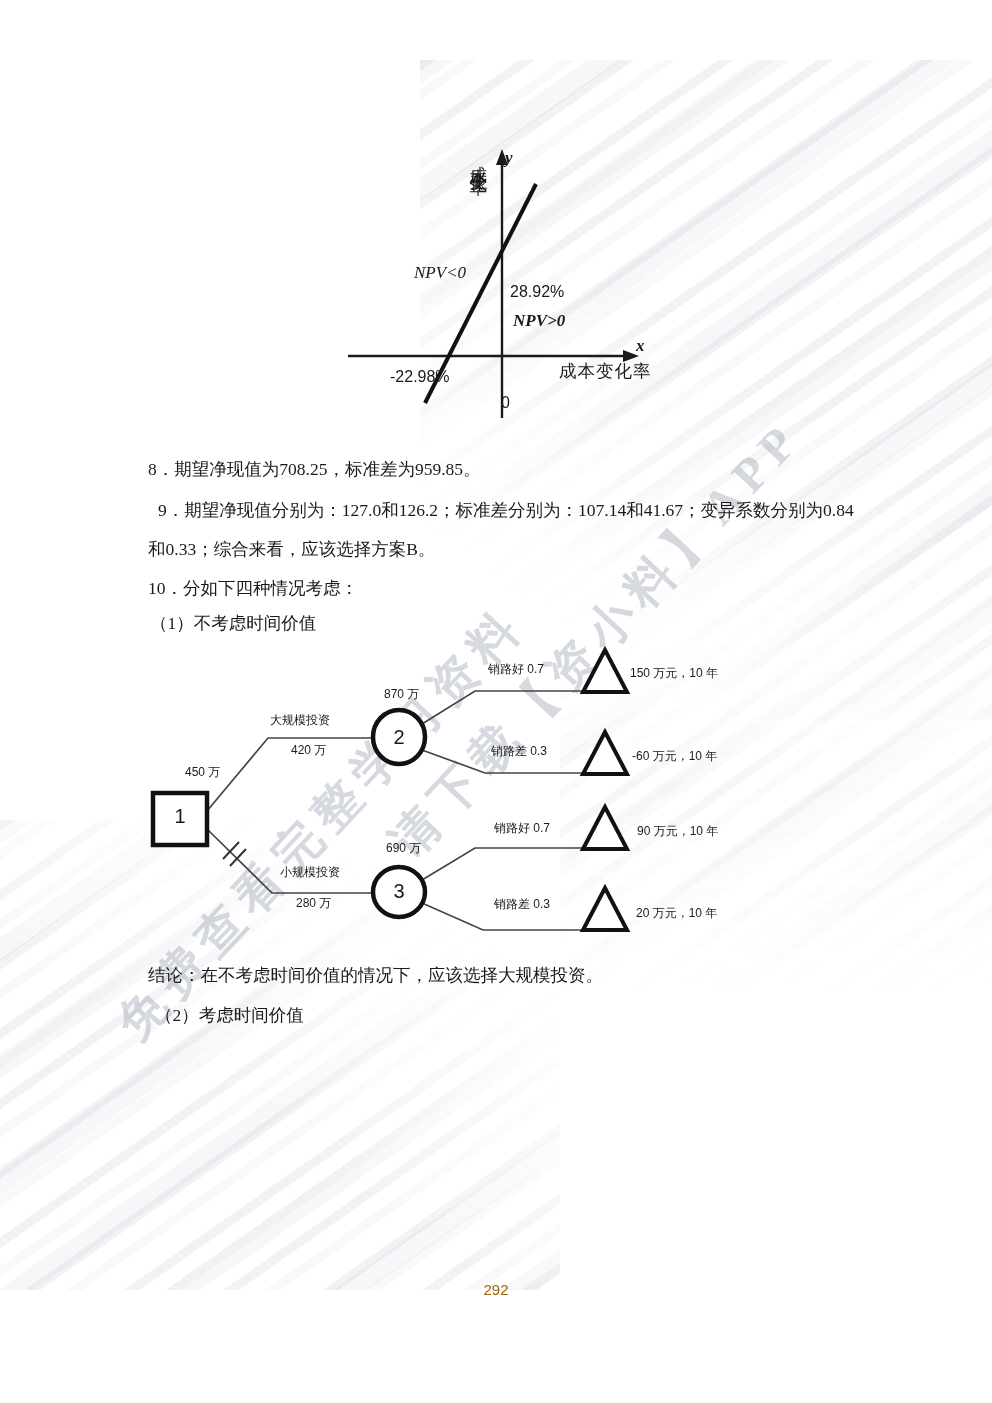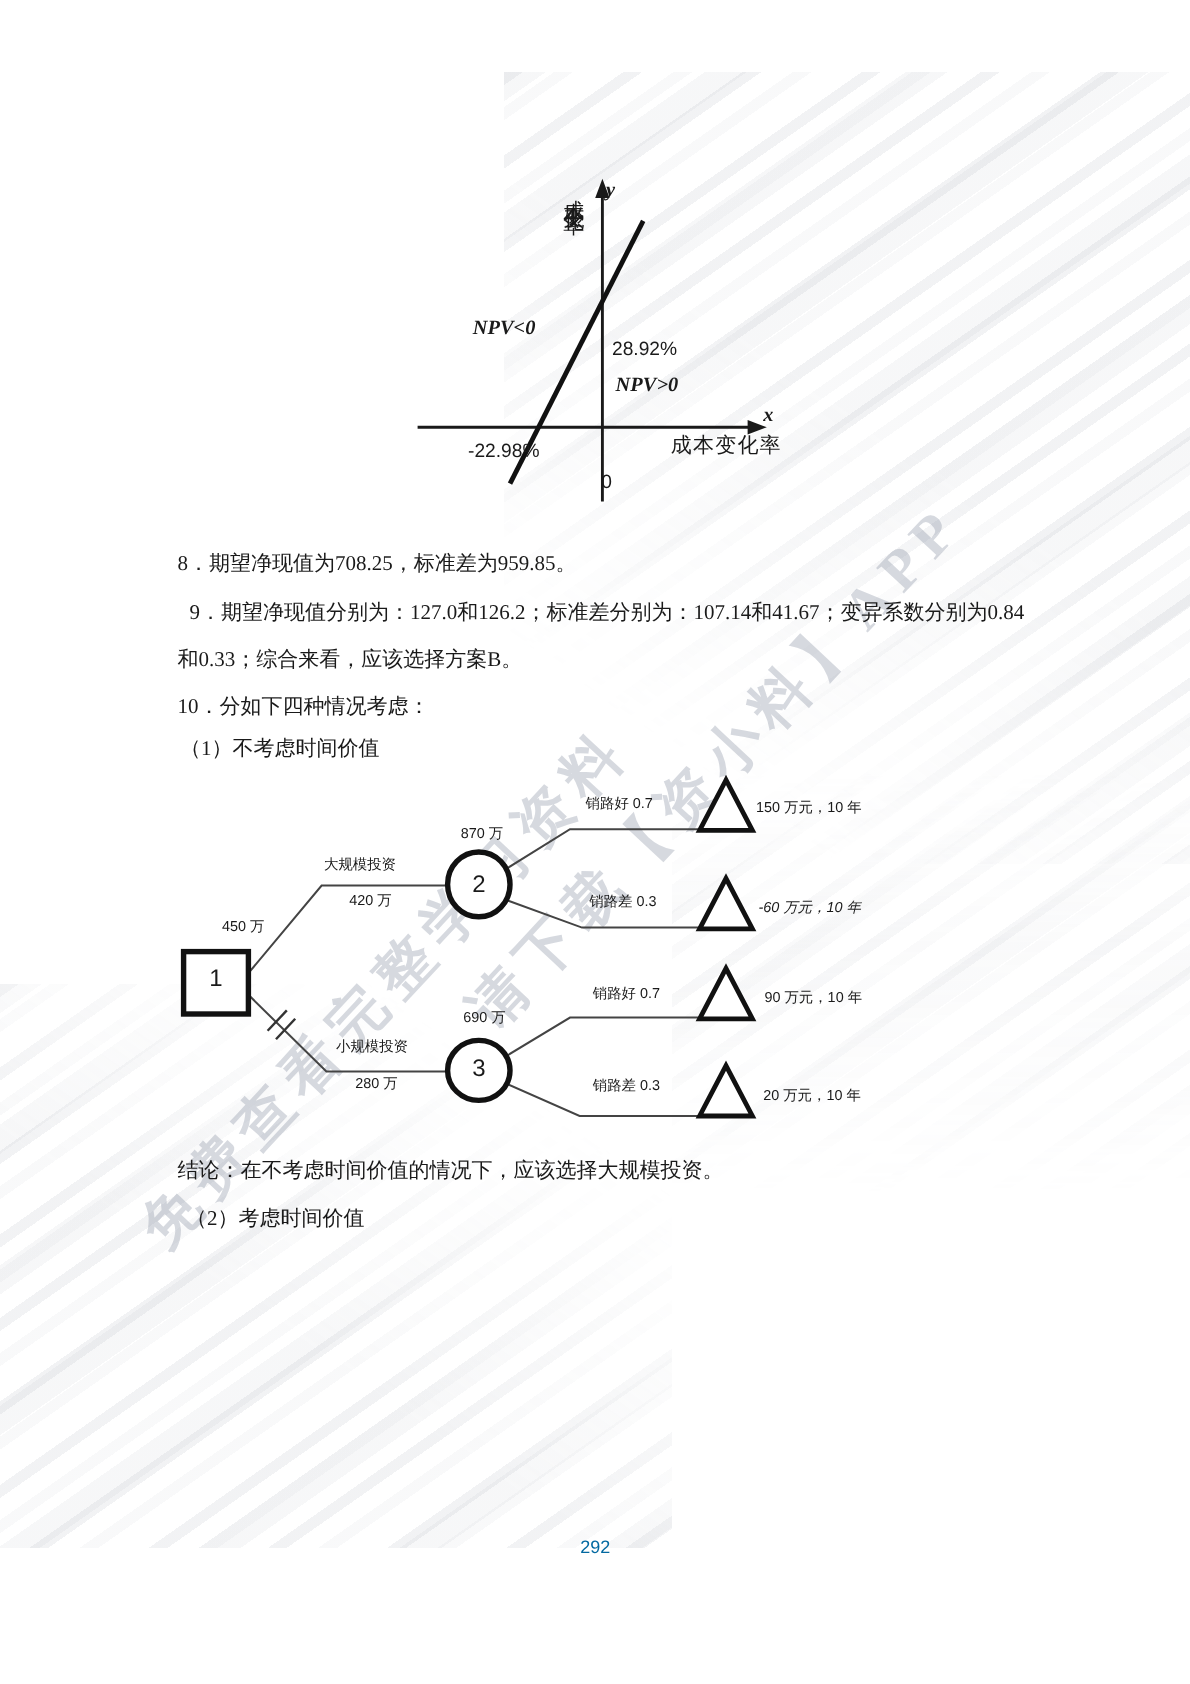--- a/index.html
+++ b/index.html
@@ -49,21 +49,21 @@
   .chart-svg{position:absolute;left:340px;top:140px;}
   .vlab{writing-mode:vertical-rl;text-orientation:upright;letter-spacing:3px;}
   
   .tree-svg{position:absolute;left:150px;top:640px;}
   .node-num{position:absolute;text-align:center;font-size:20px;
     font-family:"Liberation Sans","DejaVu Sans",sans-serif;}
   .tl{position:absolute;font-size:12px;white-space:nowrap;
     font-family:"Liberation Sans","DejaVu Sans",sans-serif;}
   
   .pagenum{position:absolute;left:0;top:1281px;width:100%;text-align:center;
-    font-size:15px;font-family:"Liberation Sans","DejaVu Sans",sans-serif;color:#0369a1;}
+    font-size:15px;font-family:"Liberation Sans","DejaVu Sans",sans-serif;color:#a16207;}
 </style>
 </head>
 <body>
 
 <div class="page">
 
   <div class="streaks streaks-tr"></div>
   <div class="streaks streaks-mr"></div>
   <div class="streaks streaks-bl"></div>
 
@@ -73,21 +73,21 @@
   <svg class="chart-svg" width="320" height="290" viewBox="0 0 320 290">
     <line x1="162" y1="24" x2="162" y2="278" stroke="#1a1a1a" stroke-width="2.4"></line>
     <polygon points="162,9 156,25 168,25" fill="#1a1a1a"></polygon>
     <line x1="8" y1="216" x2="286" y2="216" stroke="#1a1a1a" stroke-width="2.4"></line>
     <polygon points="299,216 283,210 283,222" fill="#1a1a1a"></polygon>
     <line x1="85" y1="263" x2="196" y2="44" stroke="#111" stroke-width="4"></line>
   </svg>
   <div class="t vlab" style="left:468px;top:152px;font-size:17.5px;">成本变化率</div>
   <div class="t ital" style="left:505px;top:148px;font-size:17px;font-weight:bold;">y</div>
   <div class="t sans" style="left:510px;top:246px;font-size:16px;">28.92%</div>
-  <div class="t ital" style="left:394px;top:263px;font-size:17px;font-weight:bold;">NPV&lt;0</div>
+  <div class="t ital" style="left:414px;top:263px;font-size:17px;font-weight:normal;">NPV&lt;0</div>
   <div class="t ital" style="left:513px;top:311px;font-size:17px;font-weight:bold;">NPV&gt;0</div>
   <div class="t sans" style="left:390px;top:331px;font-size:16px;">-22.98%</div>
   <div class="t sans" style="left:501px;top:357px;font-size:16px;">0</div>
   <div class="t ital" style="left:636px;top:336px;font-size:17px;font-weight:bold;">x</div>
   <div class="t" style="left:559px;top:361px;font-size:17.5px;letter-spacing:1px;">成本变化率</div>
 
   <div class="para" style="top:457px;">8．期望净现值为708.25，标准差为959.85。</div>
   <div class="para" style="top:498px;margin-left:10px;">9．期望净现值分别为：127.0和126.2；标准差分别为：107.14和41.67；变异系数分别为0.84</div>
   <div class="para" style="top:537px;">和0.33；综合来看，应该选择方案B。</div>
   <div class="para" style="top:576px;">10．分如下四种情况考虑：</div>
@@ -122,21 +122,21 @@
   <div class="node-num" style="left:373px;top:726px;width:52px;">2</div>
   <div class="node-num" style="left:373px;top:880px;width:52px;">3</div>
 
   <div class="tl" style="left:185px;top:764px;">450 万</div>
   <div class="tl" style="left:270px;top:712px;">大规模投资</div>
   <div class="tl" style="left:291px;top:742px;">420 万</div>
   <div class="tl" style="left:384px;top:686px;">870 万</div>
   <div class="tl" style="left:488px;top:661px;">销路好 0.7</div>
   <div class="tl" style="left:630px;top:665px;">150 万元，10 年</div>
   <div class="tl" style="left:491px;top:743px;">销路差 0.3</div>
-  <div class="tl" style="left:632px;top:748px;font-style:italic;">-60 万元，10 年</div>
+  <div class="tl" style="left:632px;top:748px;">-60 万元，10 年</div>
   <div class="tl" style="left:280px;top:864px;">小规模投资</div>
   <div class="tl" style="left:296px;top:895px;">280 万</div>
   <div class="tl" style="left:386px;top:840px;">690 万</div>
   <div class="tl" style="left:494px;top:820px;">销路好 0.7</div>
   <div class="tl" style="left:637px;top:823px;">90 万元，10 年</div>
   <div class="tl" style="left:494px;top:896px;">销路差 0.3</div>
   <div class="tl" style="left:636px;top:905px;">20 万元，10 年</div>
 
   <div class="pagenum">292</div>
 

